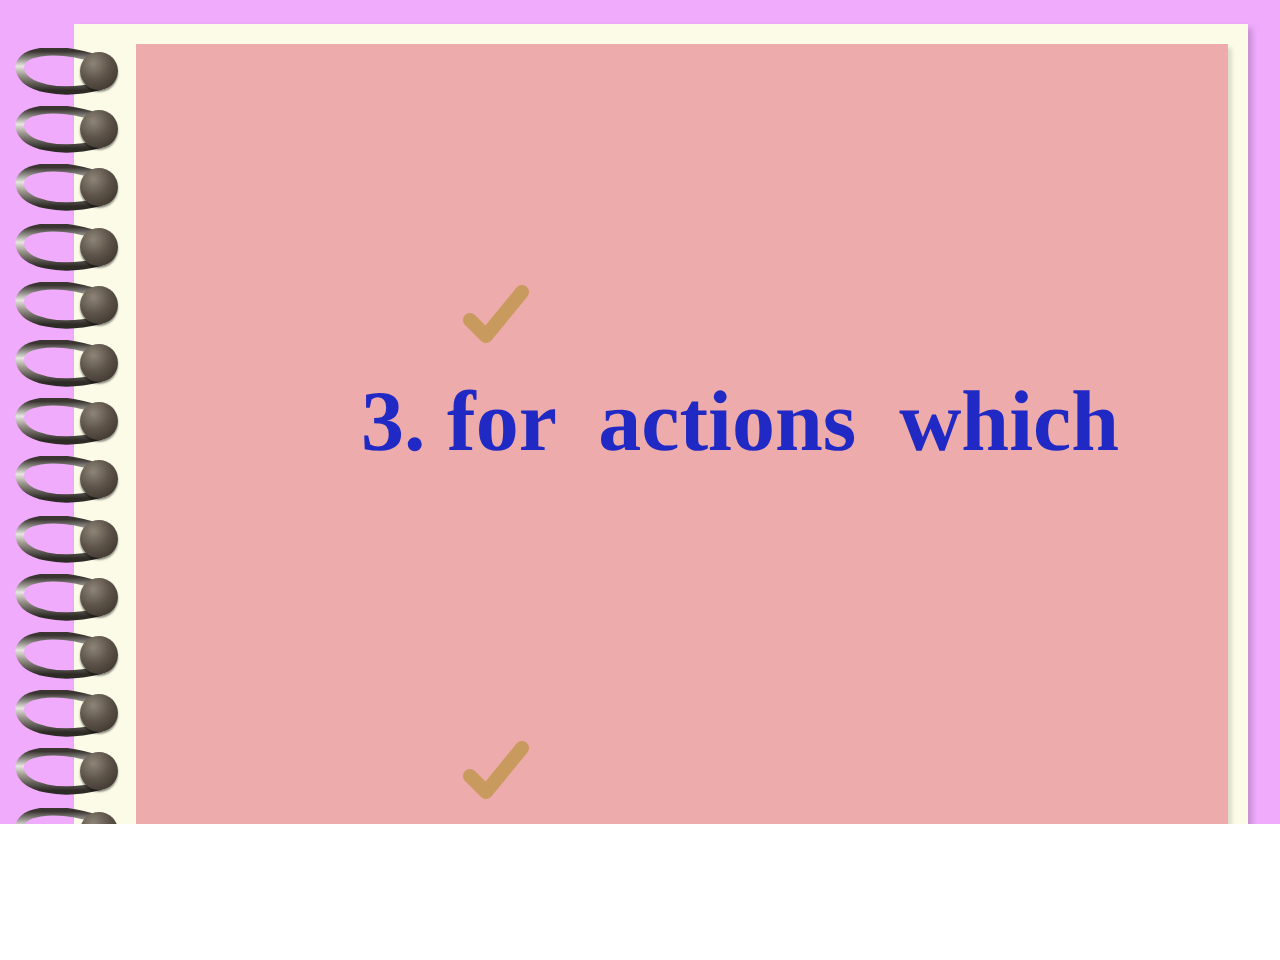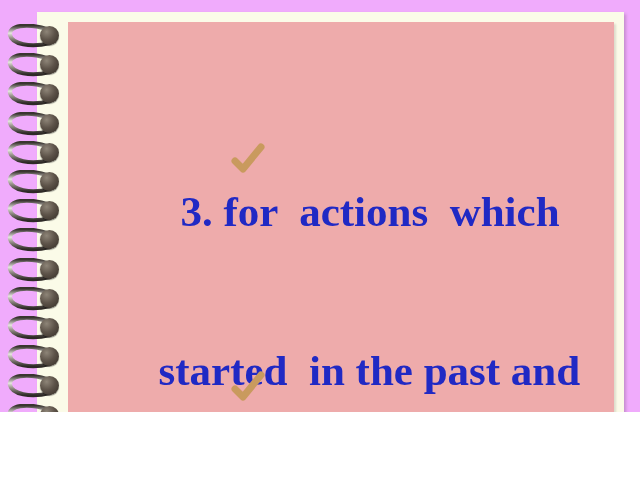--- a/index.html
+++ b/index.html
@@ -325,23 +325,20 @@
   <div class="bullet-block" id="block-1">
 
     <div class="line">
       <span class="check">
         <svg viewBox="0 0 34 34" width="34" height="34" aria-hidden="true">
           <path d="M4 18 L12 26 L30 4" stroke="#c99a5e" stroke-width="7" stroke-linecap="round" stroke-linejoin="round" fill="none"></path>
         </svg>
       </span><span class="c-blue">3. for  actions  which</span>
     </div>
 
-    <div class="line indent">
-      <span class="c-blue">started  in the past and</span>
-    </div>
 
     <div class="line indent">
       
     </div>
 
   </div>
 
   <div class="bullet-block" id="block-2">
 
     <div class="line">

